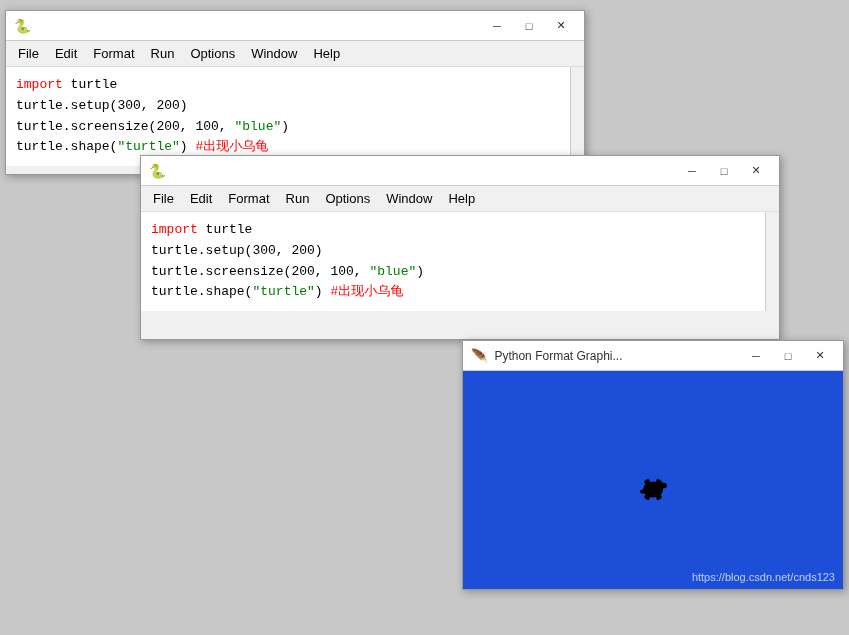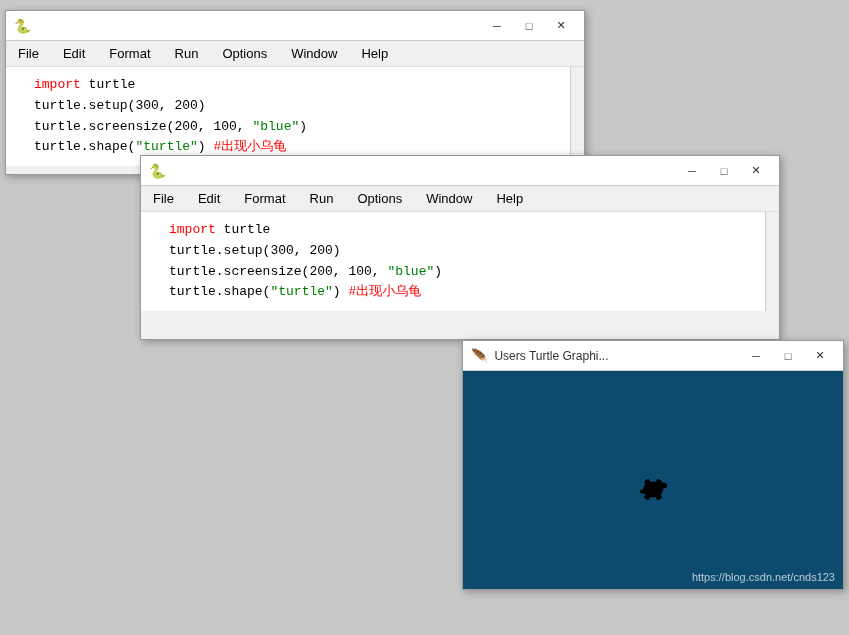--- a/index.html
+++ b/index.html
@@ -56,21 +56,21 @@
       cursor: pointer;
       display: flex;
       align-items: center;
       justify-content: center;
       font-size: 11px;
       color: #333;
     }
 
     .menu-bar {
       display: flex;
-      gap: 8px;
+      gap: 0;
       background: #f0f0f0;
       border-bottom: 1px solid #ddd;
       padding: 2px 4px;
     }
 
     .menu-item {
       padding: 3px 8px;
       font-size: 13px;
       cursor: pointer;
       color: #000;
@@ -104,21 +104,21 @@
 
     
     #window3 {
       top: 340px;
       left: 462px;
       width: 382px;
       height: 250px;
     }
 
     .turtle-canvas {
-      background: #0c4a6e;
+      background: #1d4ed8;
       width: 100%;
       flex: 1;
       position: relative;
       overflow: hidden;
     }
 
     .watermark {
       position: absolute;
       bottom: 6px;
       right: 8px;
@@ -127,21 +127,21 @@
     }
 
     .window-body {
       display: flex;
       flex-direction: row;
       position: relative;
     }
 
     .code-content {
       flex: 1;
-      padding: 8px 28px;
+      padding: 8px 10px;
       font-family: 'Courier New', monospace;
       font-size: 13px;
       line-height: 1.6;
       background: white;
       min-height: 80px;
     }
 
     .turtle-window-body {
       display: flex;
       flex-direction: column;
@@ -210,21 +210,21 @@
       <div><span style="color:#000000;">turtle.shape(</span><span style="color:#008000;">"turtle"</span><span style="color:#000000;">) </span><span style="color:#ff0000;">#出现小乌龟</span></div>
     </div>
     <div class="scrollbar-right"></div>
   </div>
 </div>
 
 <div class="window" id="window3">
   <div class="title-bar">
     <div class="title-bar-left">
       <span style="font-size:14px;">🪶</span>
-      <span>Users Turtle Graphi...</span>
+      <span>Python Format Graphi...</span>
     </div>
     <div class="title-bar-controls">
       <button class="ctrl-btn">─</button>
       <button class="ctrl-btn">□</button>
       <button class="ctrl-btn close">✕</button>
     </div>
   </div>
   <div class="turtle-window-body">
     <div class="turtle-canvas">
 

